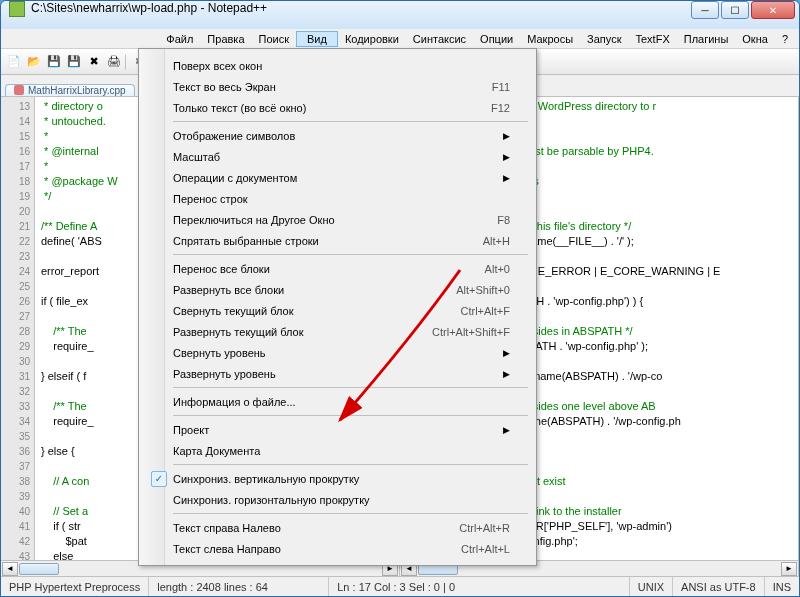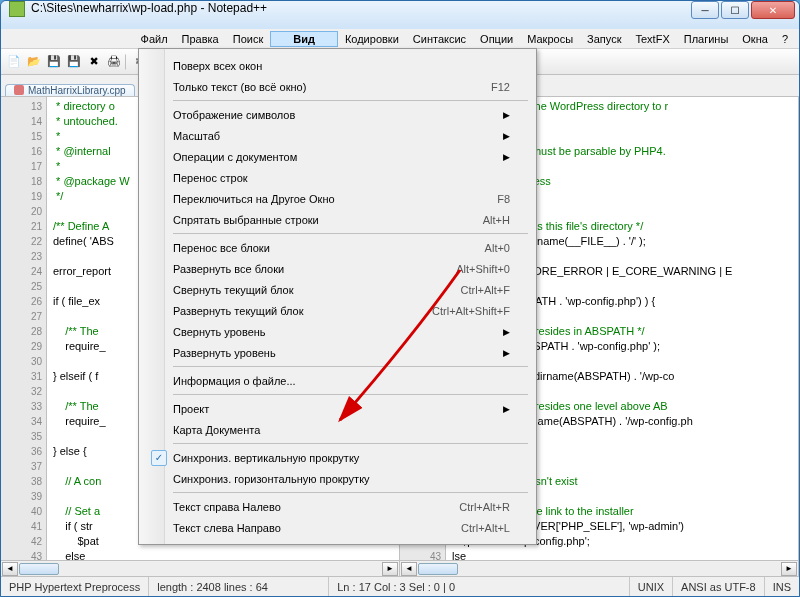--- a/index.html
+++ b/index.html
@@ -6,30 +6,30 @@
 body { background: #5aa3d8; width: 800px; height: 597px; overflow: hidden; position: relative; }
 .window { position: absolute; inset: 0; border: 1px solid #2a6aa8; border-radius: 6px 6px 0 0; display: flex; flex-direction: column; background: linear-gradient(#e8f1fb, #d6e8fa 28px, #f0f0f0 28px); }
 .titlebar { height: 28px; display: flex; align-items: flex-start; padding: 0 4px 0 8px; background: linear-gradient(#eaf3fc, #cfe4f8); border-radius: 6px 6px 0 0; }
 .titlebar .icon { width: 16px; height: 16px; background: #8bc34a; border: 1px solid #558b2f; margin-right: 6px; }
 .titlebar .title { flex: 1; font-size: 12px; color: #000; }
 .win-btns { display: flex; gap: 2px; }
 .win-btn { width: 28px; height: 18px; border: 1px solid #5a8abf; border-radius: 3px; background: linear-gradient(#f5fafe,#cde1f4); display: flex; align-items: center; justify-content: center; font-size: 10px; }
 .win-btn.close { width: 44px; background: linear-gradient(#f2a4a0,#d96459); border-color: #a33; color: #fff; }
 .menubar { height: 20px; background: #f0f0f0; display: flex; align-items: center; padding: 0 4px; font-size: 11px; border-bottom: 1px solid #d0d0d0; justify-content: flex-end; }
 .menu-item { padding: 2px 7px; cursor: default; }
-.menu-item.open { background: #cde7ff; border: 1px solid #7ab5e8; padding: 1px 22px; font-weight: bold; }
+.menu-item.open { background: #cde7ff; border: 1px solid #7ab5e8; padding: 1px 10px; }
 .toolbar { height: 26px; background: linear-gradient(#fefefe,#e9e9e9); display: flex; align-items: center; padding: 0 4px; gap: 2px; border-bottom: 1px solid #c0c0c0; overflow: hidden; }
 .tool { width: 18px; height: 18px; border: 1px solid transparent; display: flex; align-items: center; justify-content: center; font-size: 11px; }
 .tool.sep { width: 4px; border-left: 1px solid #c0c0c0; height: 16px; }
 .tabs-row { height: 22px; background: #f0f0f0; display: flex; align-items: flex-end; padding: 0 4px; border-bottom: 1px solid #c0c0c0; }
 .tab { background: linear-gradient(#fafdff,#e6f1fb); border: 1px solid #9db8d2; border-bottom: none; border-radius: 4px 4px 0 0; padding: 0 8px; font-size: 10px; color: #3a5a7a; display: flex; align-items: flex-start; gap: 4px; }
 .tab .dot { width: 10px; height: 10px; background: #d77; border-radius: 2px; }
 .editor-area { flex: 1; display: flex; background: #fff; position: relative; min-height: 0; }
 .pane { flex: 1; display: flex; min-width: 0; border-right: 1px solid #c0c0c0; overflow: hidden; position: relative; }
-.gutter { width: 46px; background: #e8e8e8; border-right: 1px solid #c0c0c0; font: 10px/15px Consolas, monospace; color: #888; text-align: right; padding-right: 4px; padding-top: 2px; }
+.gutter { width: 34px; background: #e8e8e8; border-right: 1px solid #c0c0c0; font: 10px/15px Consolas, monospace; color: #888; text-align: right; padding-right: 4px; padding-top: 2px; }
 .gutter .ln { height: 15px; }
 .code { flex: 1; font: 11px/15px Consolas, monospace; white-space: pre; padding: 2px 0 0 6px; overflow: hidden; color: #000; }
 .code .c-cmt { color: #008000; }
 .hscroll { position: absolute; bottom: 0; left: 0; right: 0; height: 16px; background: #f0f0f0; border-top: 1px solid #c0c0c0; display: flex; align-items: center; }
 .hscroll .btn { width: 16px; height: 14px; background: linear-gradient(#fff,#ddd); border: 1px solid #aaa; margin: 0 1px; display: flex; align-items: center; justify-content: center; font-size: 8px; }
 .hscroll .track { flex: 1; height: 14px; background: #eee; position: relative; }
 .hscroll .thumb { position: absolute; left: 0; width: 40px; height: 12px; top: 1px; background: linear-gradient(#eaf3fc,#c8def4); border: 1px solid #8ab; border-radius: 2px; }
 .statusbar { height: 20px; background: #f0f0f0; border-top: 1px solid #c0c0c0; display: flex; align-items: center; font-size: 11px; color: #333; }
 .statusbar .seg { padding: 0 8px; border-right: 1px solid #c8c8c8; height: 100%; display: flex; align-items: center; white-space: nowrap; }
 .dropdown { position: absolute; left: 138px; top: 48px; width: 399px; background: #f0f0f0; border: 1px solid #979797; box-shadow: 2px 2px 4px rgba(0,0,0,.25); z-index: 50; padding: 6px; }
@@ -212,20 +212,24 @@
   </div>
 
 </div>
 
 <div class="dropdown" id="dropdown">
   <div class="dd-gutter"></div>
 <div class="dd-item">
       <span>Поверх всех окон</span>
     </div>
     <div class="dd-item">
+      <span>Текст во весь Экран</span>
+      <span class="shortcut">F11</span>
+    </div>
+    <div class="dd-item">
       <span>Только текст (во всё окно)</span>
       <span class="shortcut">F12</span>
     </div>
     <div class="dd-item sep"></div>
     <div class="dd-item">
       <span>Отображение символов</span>
       <span class="arrow">▶</span>
     </div>
     <div class="dd-item">
       <span>Масштаб</span>

